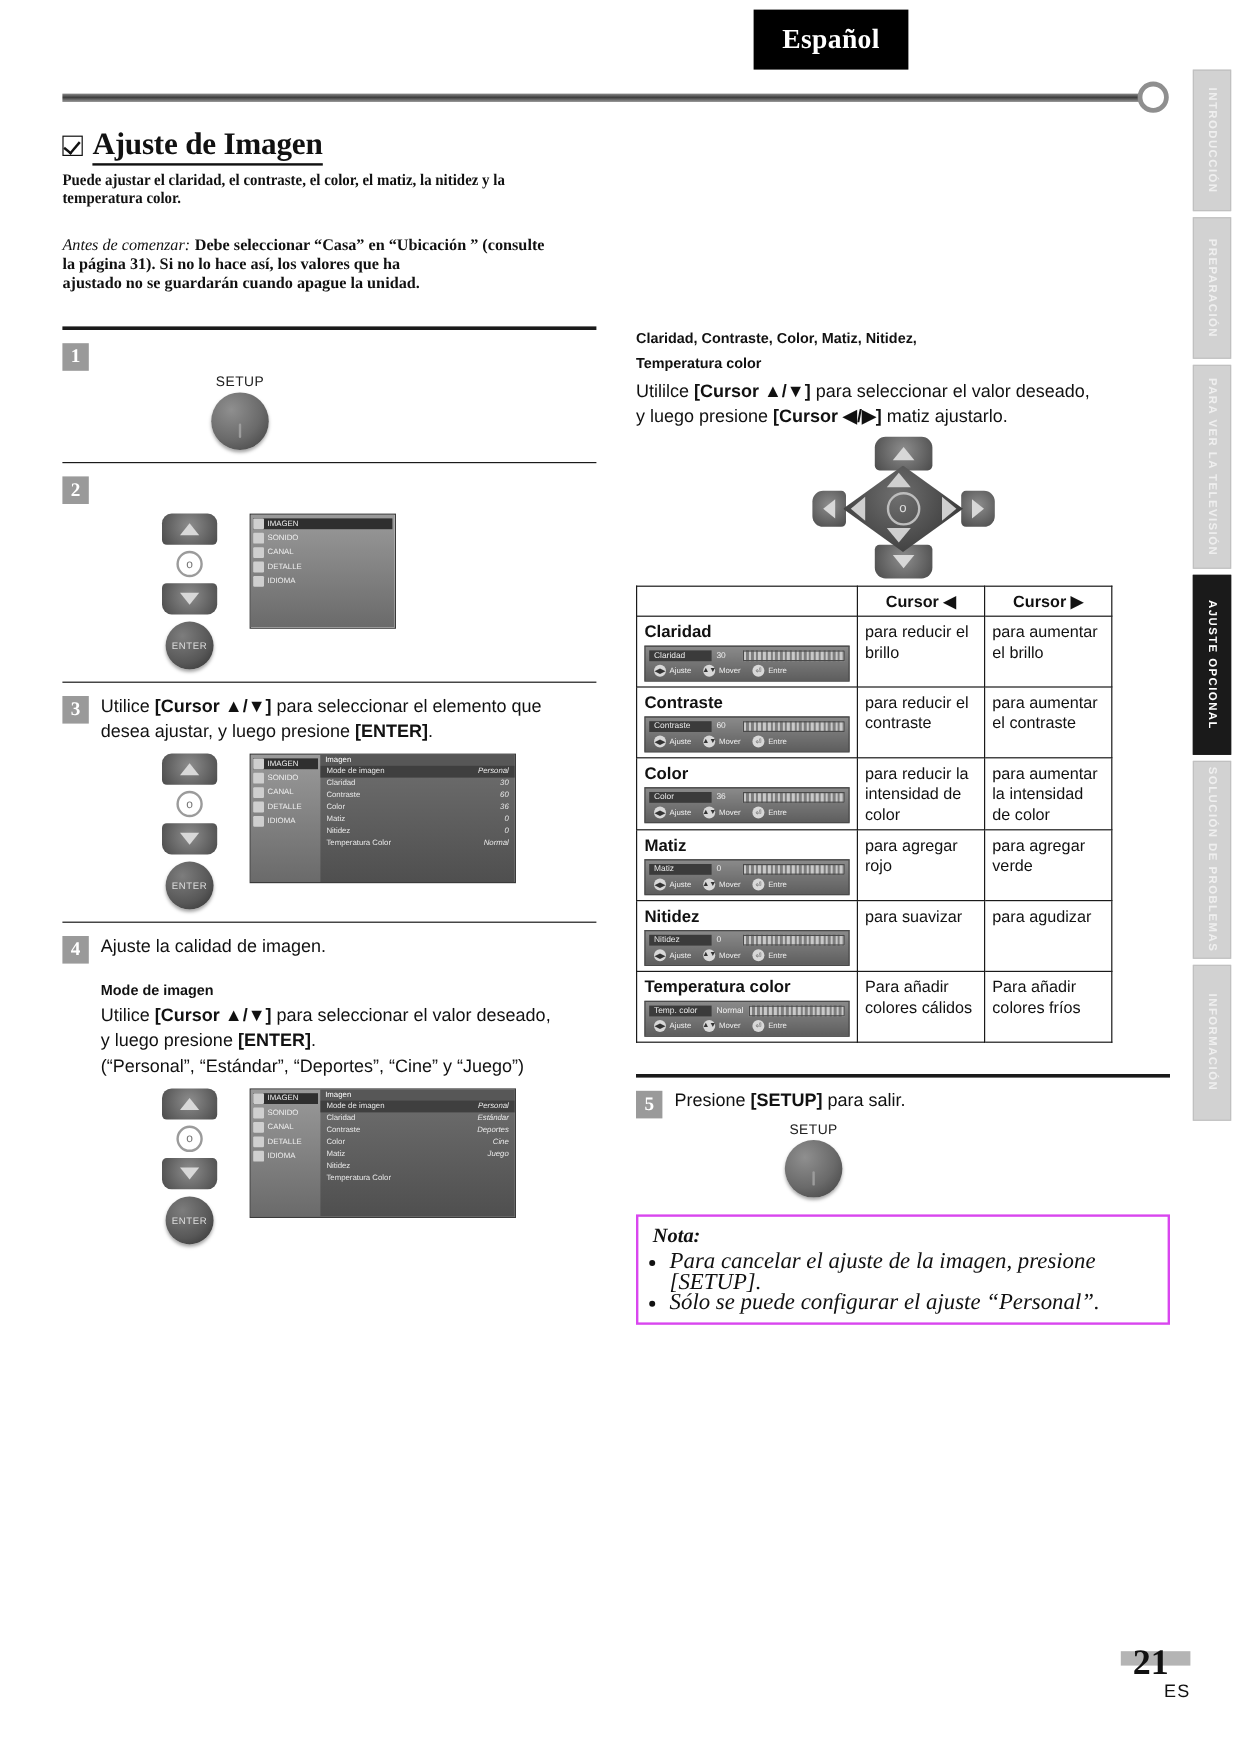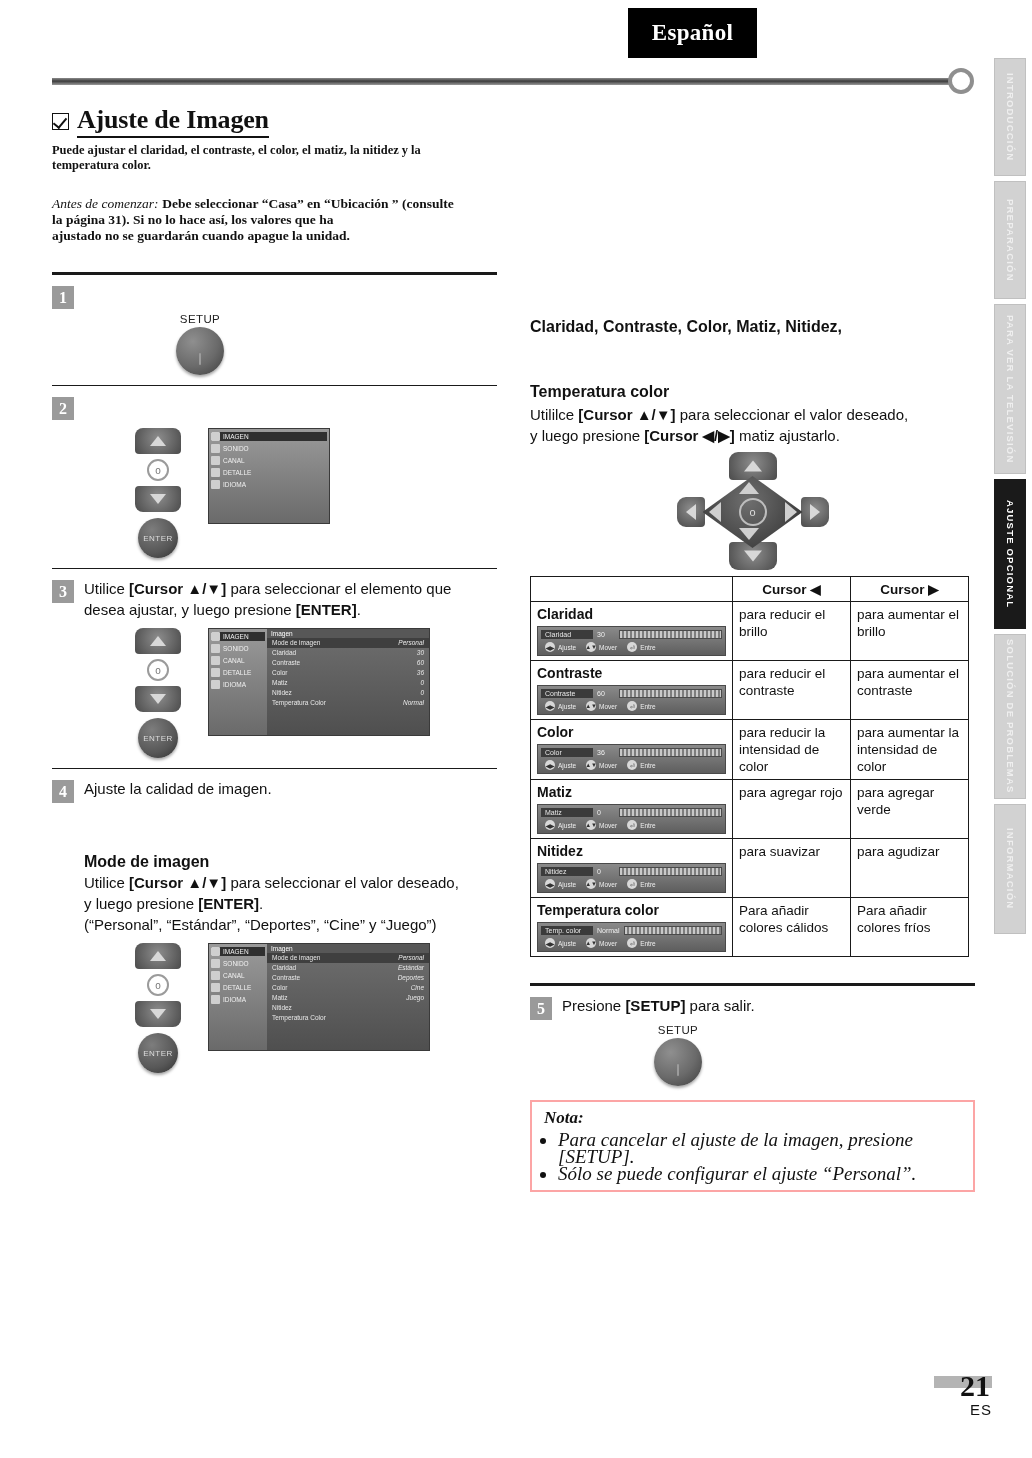--- a/index.html
+++ b/index.html
@@ -98,21 +98,21 @@
     background:#9a9a9a; color:#fff;
     font-family:"Liberation Serif", serif;
     font-weight:bold; font-size:16px;
     display:flex; align-items:center; justify-content:center;
     margin-top:2px;
   }
   .step-txt { font-size:15px; line-height:21px; }
   .b { font-weight:bold; }
 
   .subhead {
-    font-size:16px; font-weight:bold; line-height:21px;margin-top:44px;
+    font-size:12px; font-weight:bold; line-height:21px;
   }
   .para { font-size:15px; line-height:21px; }
 
   
   .setup-btn-wrap { text-align:center; width:200px; }
   .setup-label {
     font-size:11.5px; letter-spacing:.4px; color:#222; margin-bottom:2px;
   }
   .setup-btn {
     width:48px; height:48px; border-radius:50%;
@@ -225,52 +225,52 @@
   }
   .osd-sl-bottom { display:flex; gap:10px; margin-top:3px; padding-left:4px; }
   .osd-key { display:flex; align-items:center; gap:3px; font-size:6.5px; color:#efefef; }
   .osd-key .k {
     width:10px; height:10px; border-radius:50%; background:#d8d8d8; color:#333;
     display:flex; align-items:center; justify-content:center; font-size:6px;
   }
 
   
   table.adj {
-    border-collapse:collapse; width:439px; margin-top:6px;
+    border-collapse:collapse; width:397px; margin-top:6px;
     font-size:13.5px;
   }
   table.adj th, table.adj td {
     border:1px solid #1a1a1a; vertical-align:top; padding:4px 6px;
   }
   table.adj th { font-weight:bold; font-size:13.5px; text-align:center; }
   .c-name { font-weight:bold; font-size:14px; display:block; margin-bottom:4px; }
   .cell-desc { font-size:13.5px; line-height:17px; }
 
   
   .note {
-    border:2px solid #fca5a5; padding:6px 10px 8px 12px; margin-top:14px;
+    border:2px solid #d946ef; padding:6px 10px 8px 12px; margin-top:14px;
   }
   .note-title {
     font-family:"Liberation Serif", serif;
     font-weight:bold; font-style:italic; font-size:17px; margin-bottom:3px;
   }
   .note ul { margin:0; padding-left:14px; }
   .note li {
     font-family:"Liberation Serif", serif;
     font-style:italic; font-size:19px; line-height:17px;
   }
 
   
   .page-num {
     position:absolute; right:40px; bottom:40px; text-align:right;
   }
   .page-num .bar { width:58px; height:12px; background:#b4b4b4; margin-left:auto; }
   .page-num .n {
     font-family:"Liberation Serif", serif; font-weight:bold; font-size:30px;
-    line-height:28px; margin-top:-16px; margin-right:2px;
+    line-height:28px; margin-top:-16px; margin-right:18px;
   }
   .page-num .es { font-size:15px; letter-spacing:1px; margin-top:1px; }
   .flexrow { display:flex; align-items:flex-start; gap:14px; }
 </style>
 </head>
 <body>
 
 <div class="page">
 
   <div class="lang-tab">Español</div>

